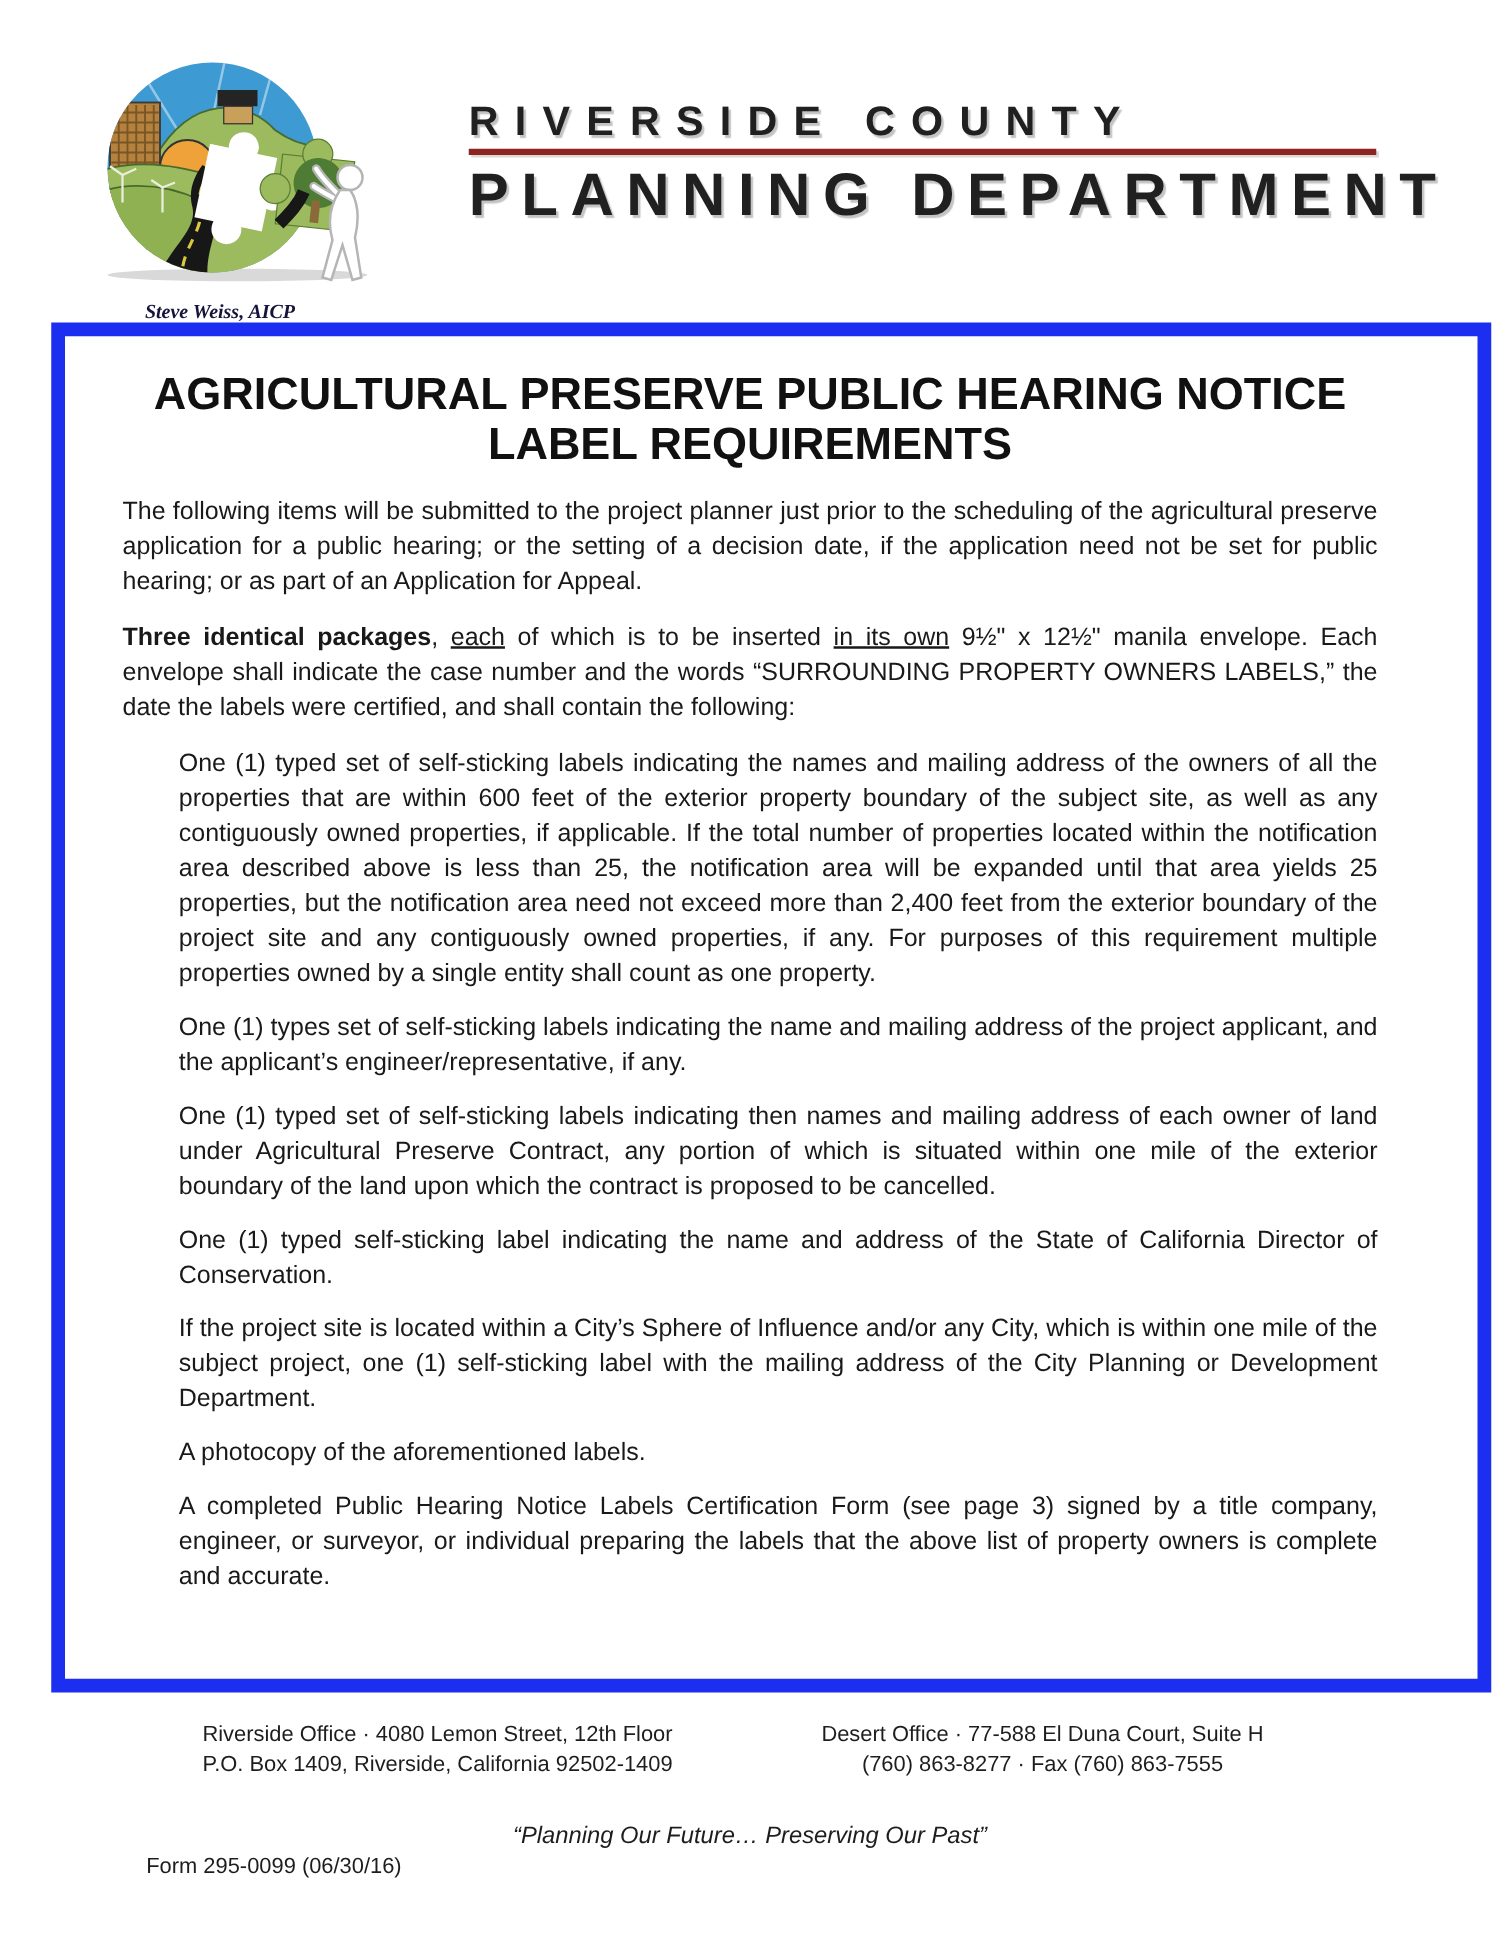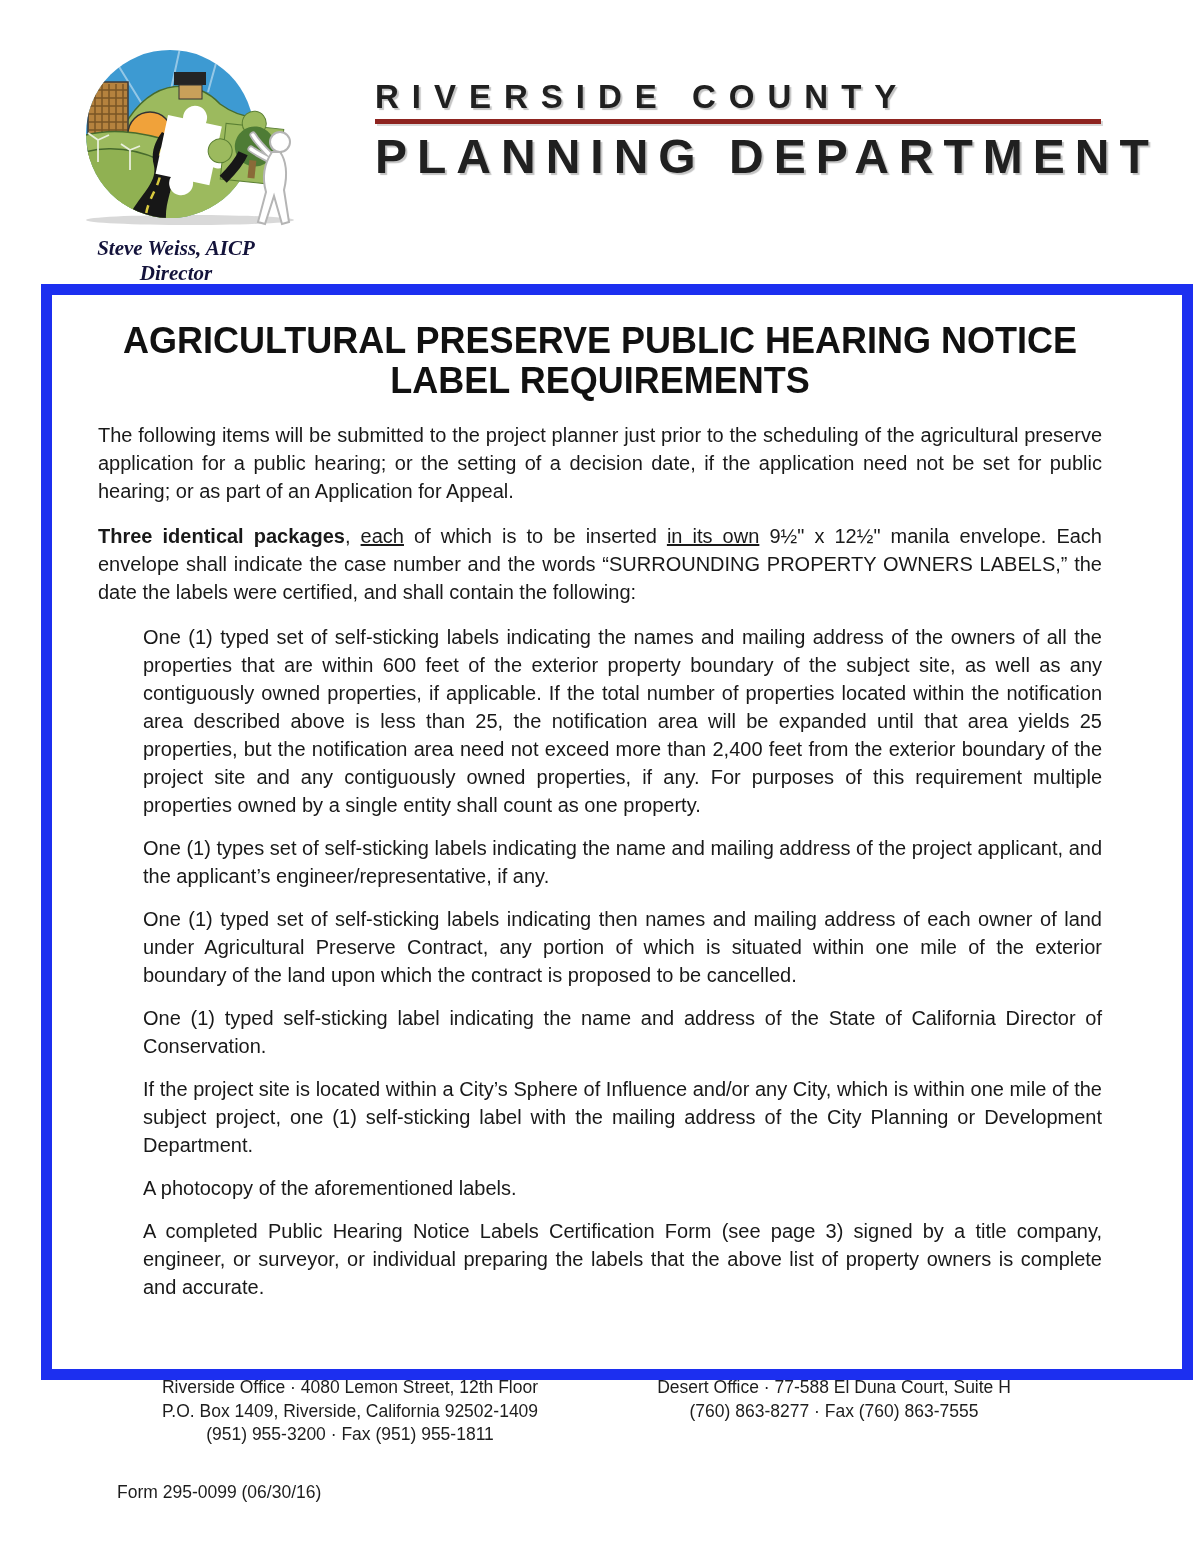--- a/index.html
+++ b/index.html
@@ -4,30 +4,30 @@
 <style>
   html,body{margin:0;padding:0;background:#ffffff;}
   .page{
     position:relative;width:1200px;height:1553px;background:#ffffff;
     font-family:"Liberation Sans","DejaVu Sans",sans-serif;color:#1c1c1c;
     overflow:hidden;
   }
   
   .logo-wrap{position:absolute;left:56px;top:46px;width:240px;text-align:center;}
   .logo-caption{font-family:"Liberation Serif","DejaVu Serif",serif;font-weight:bold;font-style:italic;
-    font-size:21px;line-height:25px;color:#14133b;}
+    font-size:16px;line-height:25px;color:#14133b;}
   .brand{position:absolute;left:375px;top:78px;width:726px;}
   .county{font-size:33px;font-weight:bold;letter-spacing:13px;color:#202020;white-space:nowrap;
     text-shadow:2px 2px 1px #c3c3c3;}
   .red-rule{height:5px;margin:3px 0 5px 0;box-shadow:2px 2px 0 #d9d9d9;}
   .dept{font-size:48px;font-weight:bold;letter-spacing:10px;color:#202020;white-space:nowrap;
     text-shadow:2px 2px 1px #c3c3c3;}
   
   .notice-box{
-    position:absolute;left:41px;top:284px;width:1152px;height:1096px;box-sizing:border-box;
+    position:absolute;left:41px;top:258px;width:1152px;height:1096px;box-sizing:border-box;
     background:#ffffff;padding:14px 80px 0 46px;
   }
   .box-title{text-align:center;font-size:36px;font-weight:bold;line-height:40px;margin-top:12px;color:#111;}
   .para{font-size:20px;line-height:28px;margin:0;text-align:justify;text-align-last:left;color:#191919;}
   .intro{margin-top:20px;}
   .packages{margin-top:17px;}
   .item{margin:15px 0 0 45px;}
   .item.first{margin-top:17px;}
   .u{text-decoration:underline;}
   
@@ -113,21 +113,21 @@
     <p class="para item">One (1) typed set of self-sticking labels indicating then names and mailing address of each owner of land under Agricultural Preserve Contract, any portion of which is situated within one mile of the exterior boundary of the land upon which the contract is proposed to be cancelled.</p>
     <p class="para item">One (1) typed self-sticking label indicating the name and address of the State of California Director of Conservation.</p>
     <p class="para item">If the project site is located within a City’s Sphere of Influence and/or any City, which is within one mile of the subject project, one (1) self-sticking label with the mailing address of the City Planning or Development Department.</p>
     <p class="para item">A photocopy of the aforementioned labels.</p>
     <p class="para item">A completed Public Hearing Notice Labels Certification Form (see page 3) signed by a title company, engineer, or surveyor, or individual preparing the labels that the above list of property owners is complete and accurate.</p>
   </div>
 
   <div class="footer-col left">
     <div>Riverside Office · 4080 Lemon Street, 12th Floor</div>
     <div>P.O. Box 1409, Riverside, California 92502-1409</div>
-    <div>(951) 955-3200 · Fax  (951) 955-1811</div>
   </div>
   <div class="footer-col right">
     <div>Desert Office · 77-588 El Duna Court, Suite H</div>
     <div>(760) 863-8277 · Fax  (760) 863-7555</div>
   </div>
+  <div class="tagline">“Planning Our Future…  Preserving Our Past”</div>
   <div class="form-number">Form 295-0099 (06/30/16)</div>
 
 </div>
 
 </body></html>

